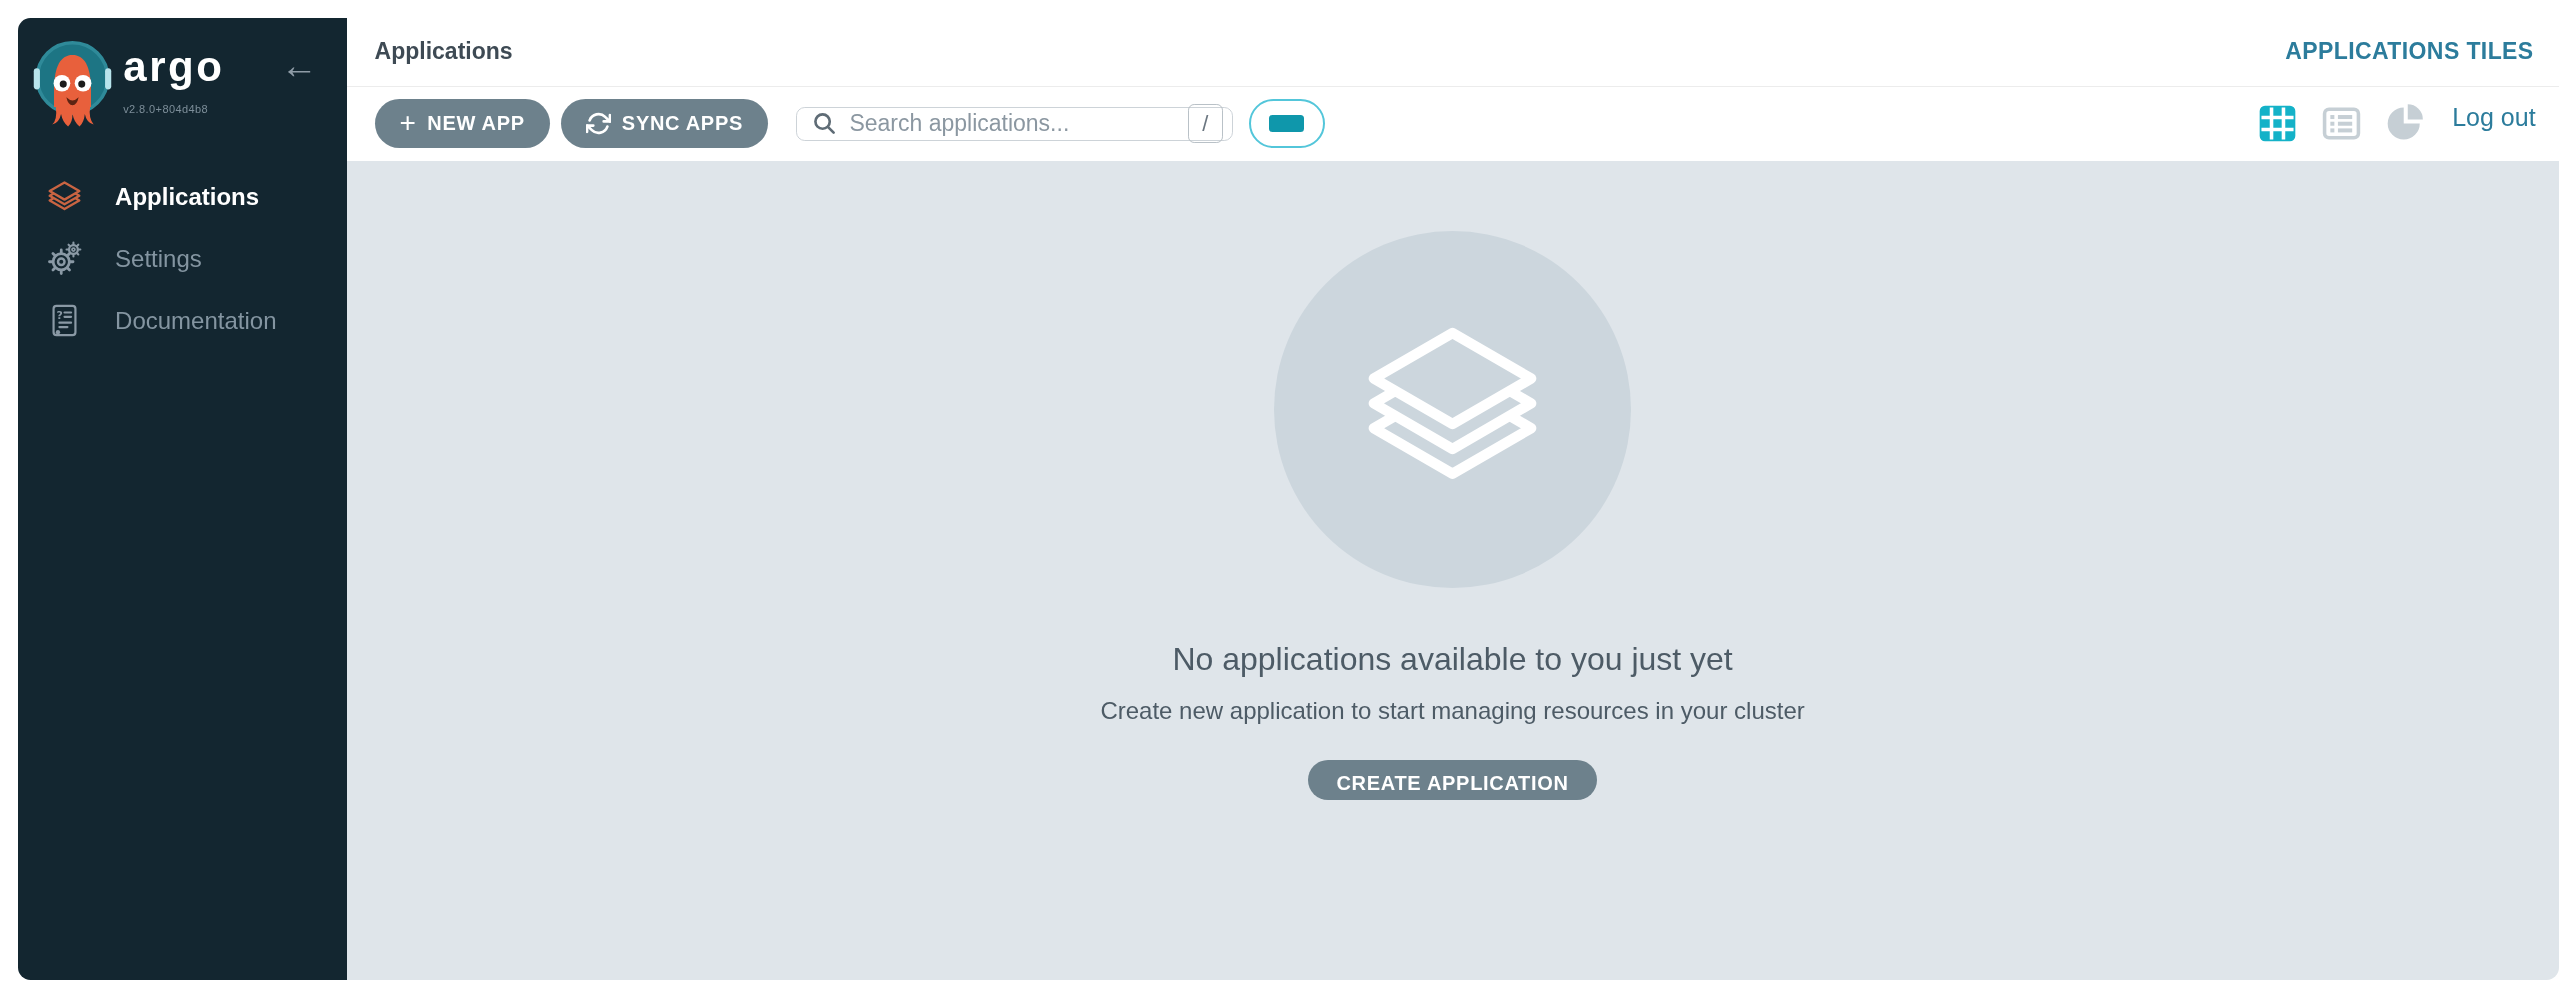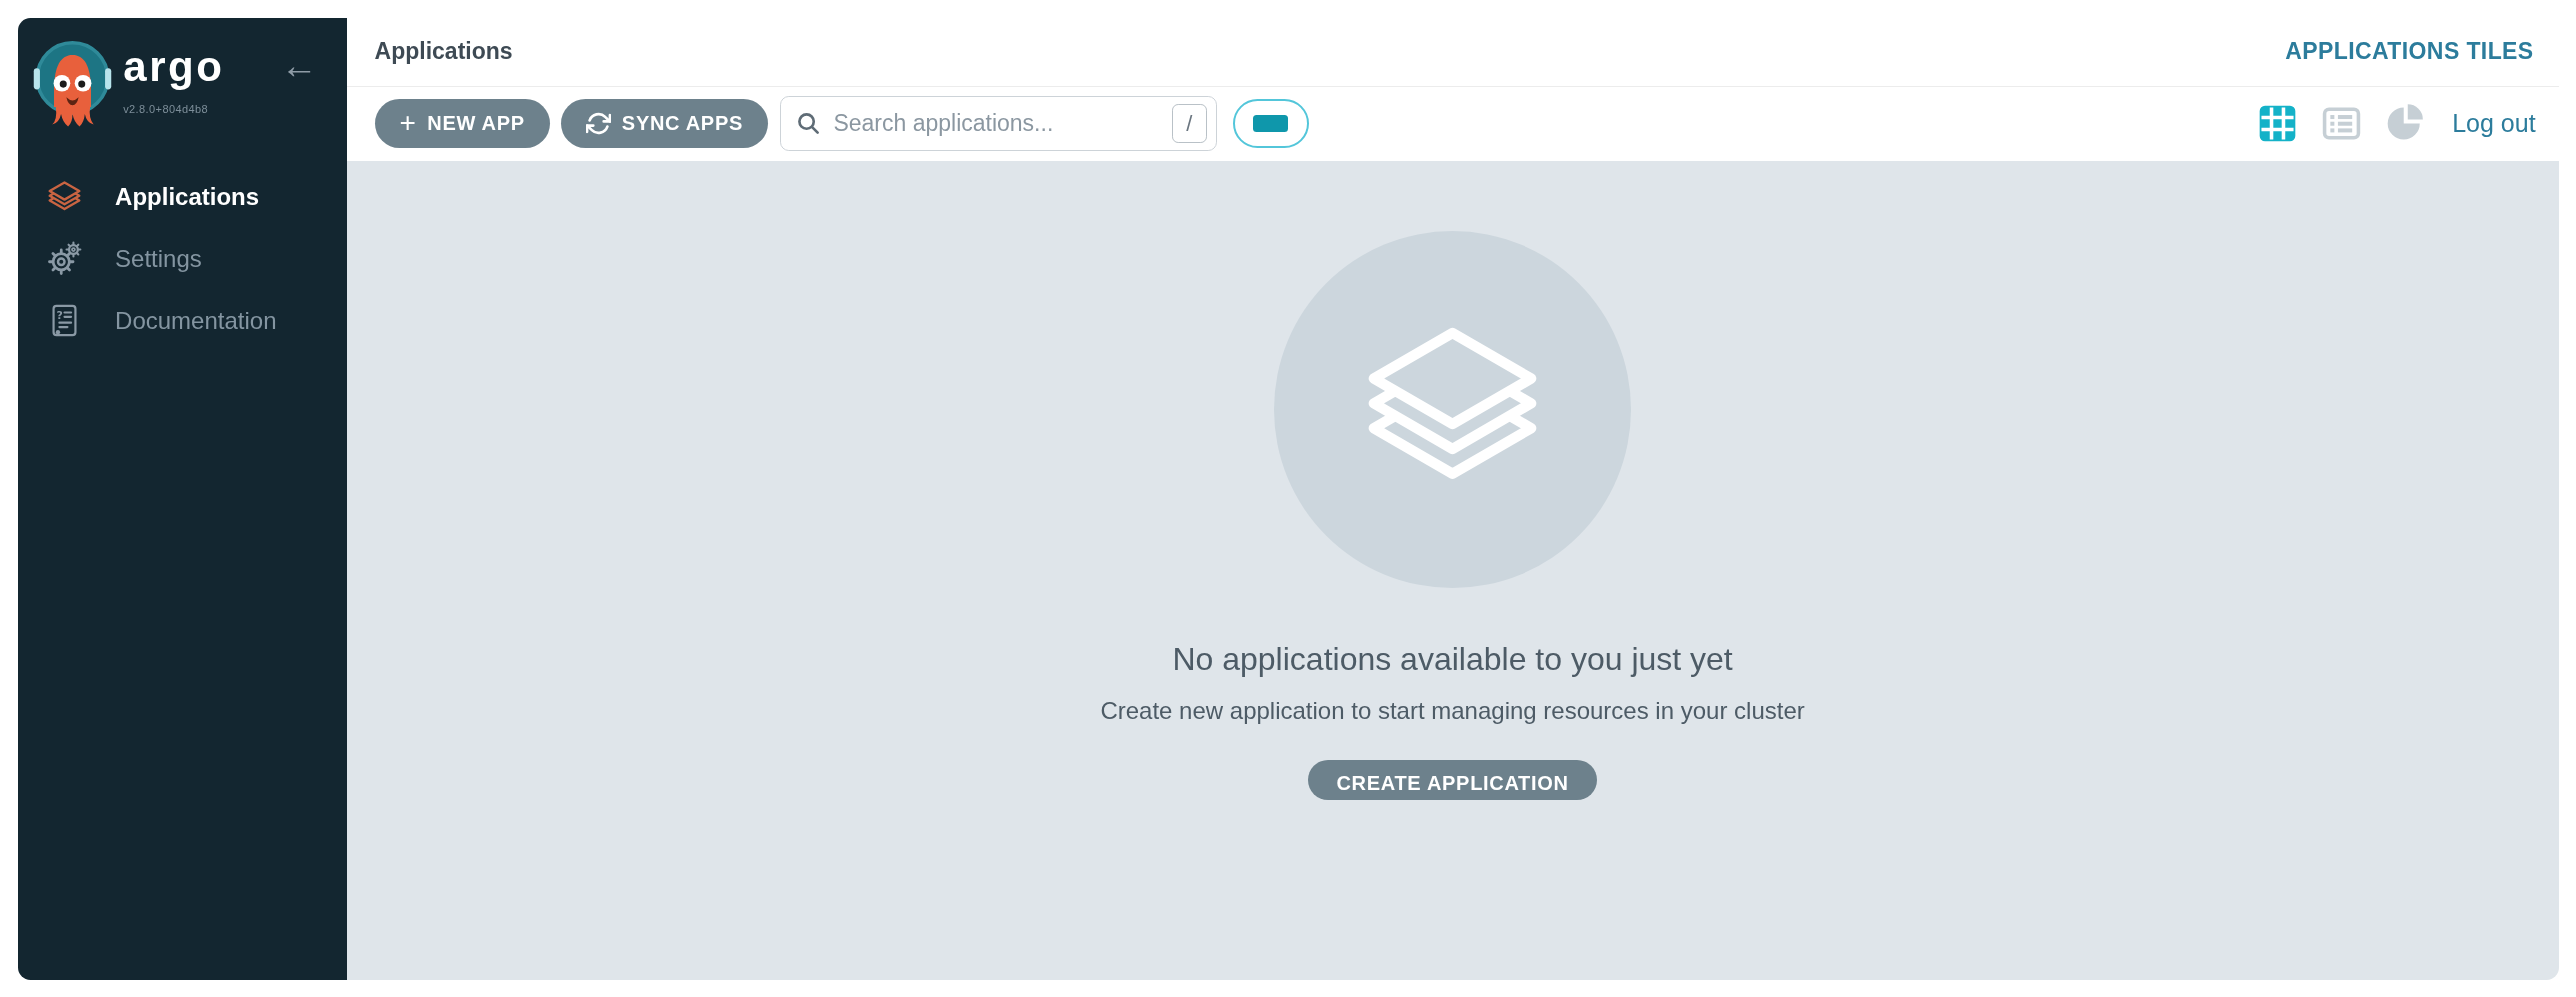--- a/index.html
+++ b/index.html
@@ -34,34 +34,34 @@
 
   .toolbar { height:74px; background:#ffffff; display:flex; align-items:center;
              padding:0 23px 0 28px; flex-shrink:0; }
   .pill-btn { height:49px; border-radius:25px; background:#6d818c; color:#ffffff;
               font-size:20px; font-weight:700; letter-spacing:0.7px; display:flex; align-items:center;
               padding:0 25px; border:none; cursor:pointer; margin-right:11.5px;
               font-family:"Liberation Sans","DejaVu Sans",sans-serif; }
   .pill-btn .btn-icon { margin-right:10.6px; display:flex; align-items:center; }
   .plus-glyph { font-size:28px; font-weight:400; line-height:0.8; }
 
-  .search-box { width:437px; height:55px; border:1.8px solid #cdd3d8; border-radius:8.8px;
-                display:flex; align-items:center; padding:0 8.8px 0 14px; margin-left:0; background:#ffffff; }
+  .search-box { width:437px; height:34px; border:1.8px solid #cdd3d8; border-radius:8.8px;
+                display:flex; align-items:center; padding:0 8.8px 0 14px; margin-left:16px; background:#ffffff; }
   .search-box .mag { display:flex; align-items:center; margin-right:12.4px; }
   .search-input { border:none; outline:none; flex:1; min-width:0; font-size:23px; color:#57636d; background:transparent;
                   font-family:"Liberation Sans","DejaVu Sans",sans-serif; }
   .search-input::placeholder { color:#8b97a1; opacity:1; }
   .kbd-badge { width:35px; height:39px; border:1.8px solid #b9c1c7; border-radius:6.2px; color:#6b7680;
                font-size:22px; display:flex; align-items:center; justify-content:center; flex-shrink:0; }
 
   .fav-toggle { width:76px; height:49px; border:2.6px solid #53c6da; border-radius:25px; margin-left:16px;
                 display:flex; align-items:center; justify-content:center; background:#ffffff; cursor:pointer; }
   .fav-dash { width:35px; height:17px; background:#0f97ab; border-radius:3.5px; }
 
-  .toolbar-right { margin-left:auto; display:flex; align-items:center; gap:23px; }
+  .toolbar-right { margin-left:auto; display:flex; align-items:flex-start; gap:23px; }
   .view-icon { width:41px; height:41px; display:flex; align-items:center; justify-content:center; cursor:pointer; }
   .logout { font-size:25px; color:#2c7c9c; margin-left:3.5px; cursor:pointer; }
 
   
   .content { flex:1; background:#dfe5ea; display:flex; flex-direction:column; align-items:center; overflow:hidden; }
   .big-circle { width:357px; height:357px; border-radius:50%; background:#ccd6dd; margin-top:70px;
                 display:flex; align-items:center; justify-content:center; flex-shrink:0; }
   .empty-title { margin-top:53px; font-size:32px; color:#4d5b66; }
   .empty-sub { margin-top:19.4px; font-size:24px; color:#4d5b66; }
   .create-btn { margin-top:35px; height:40px; padding:12px 28px; border-radius:24px; background:#6d818c;

